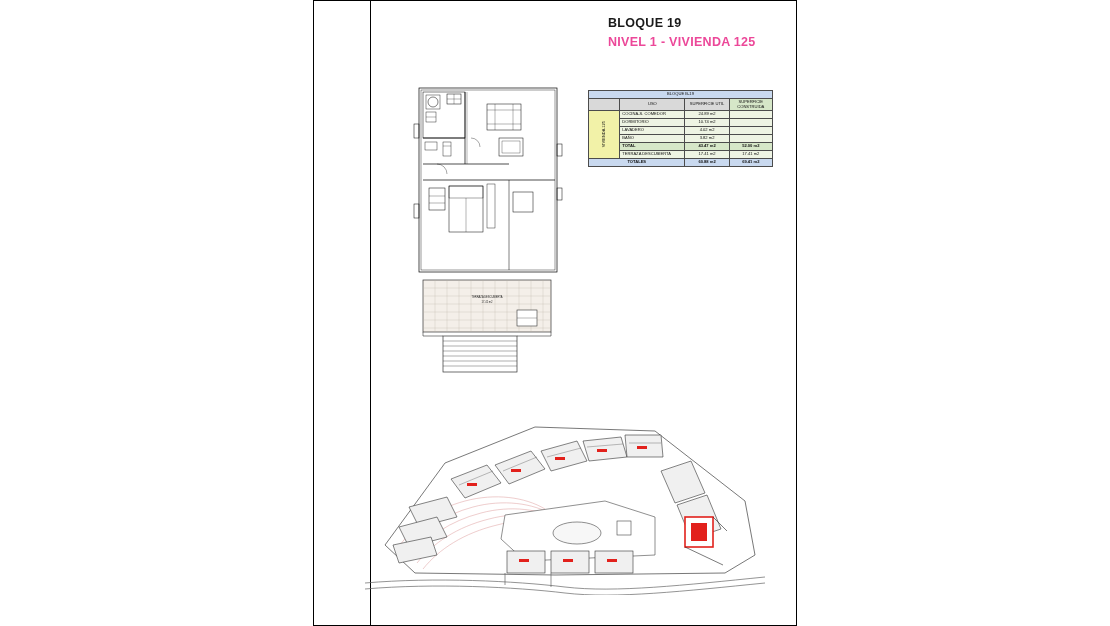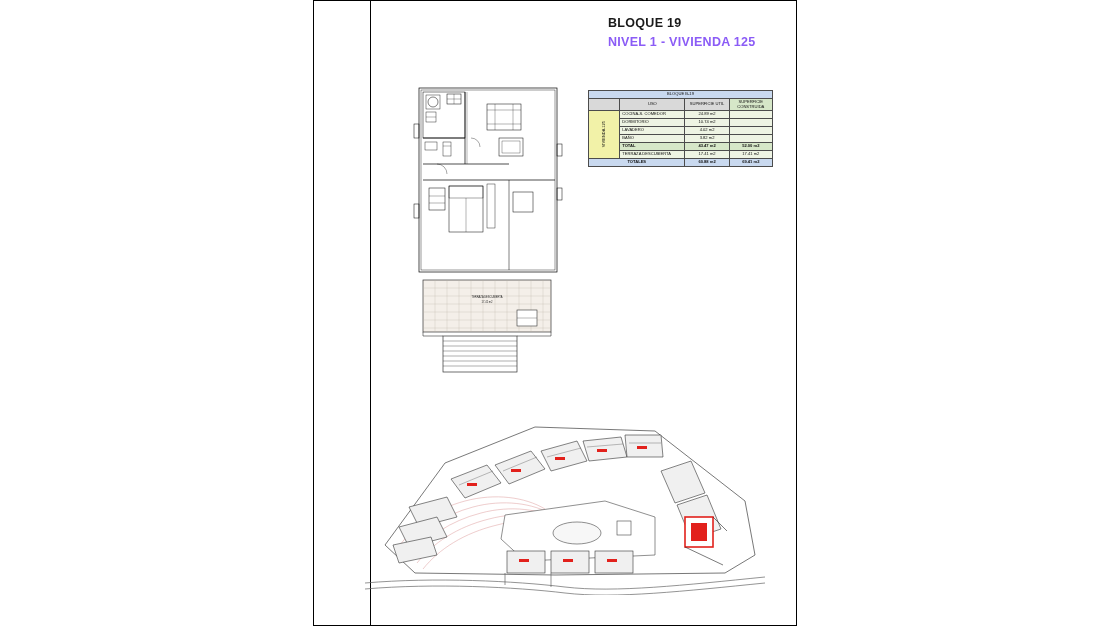--- a/index.html
+++ b/index.html
@@ -47,21 +47,21 @@
   }
   .title-line-1 {
     font-size: 12.5px;
     font-weight: bold;
     color: #1a1a1a;
     letter-spacing: 0.3px;
   }
   .title-line-2 {
     font-size: 12.5px;
     font-weight: bold;
-    color: #8b5cf6;
+    color: #ec4899;
     letter-spacing: 0.3px;
   }
 
   
   .floorplan {
     position: absolute;
     left: 413px;
     top: 84px;
     width: 158px;
     height: 296px;

